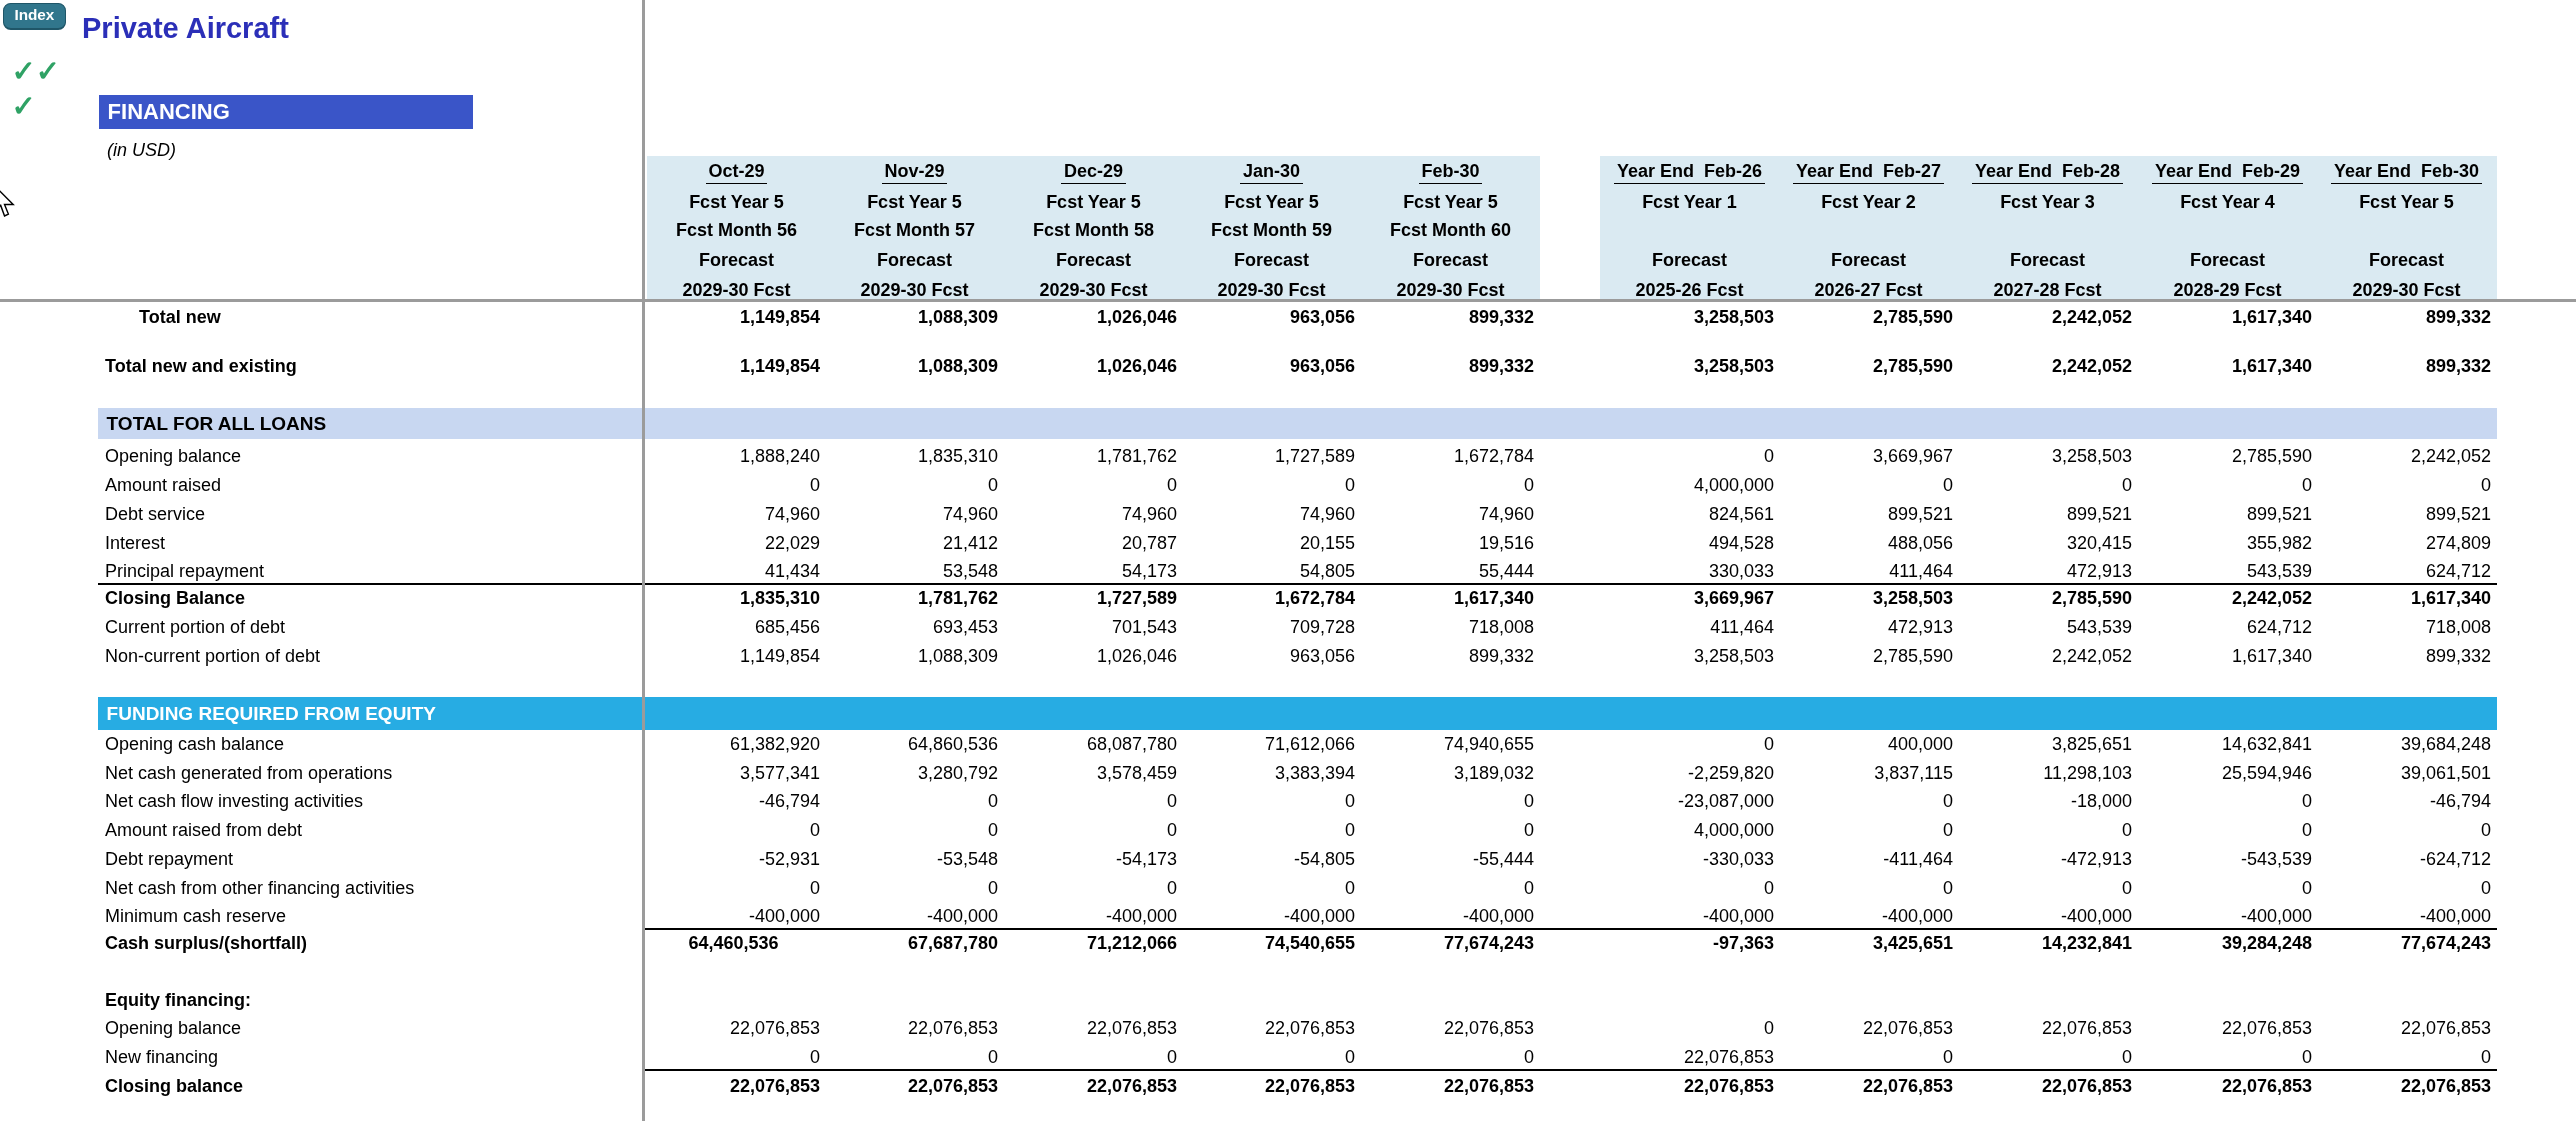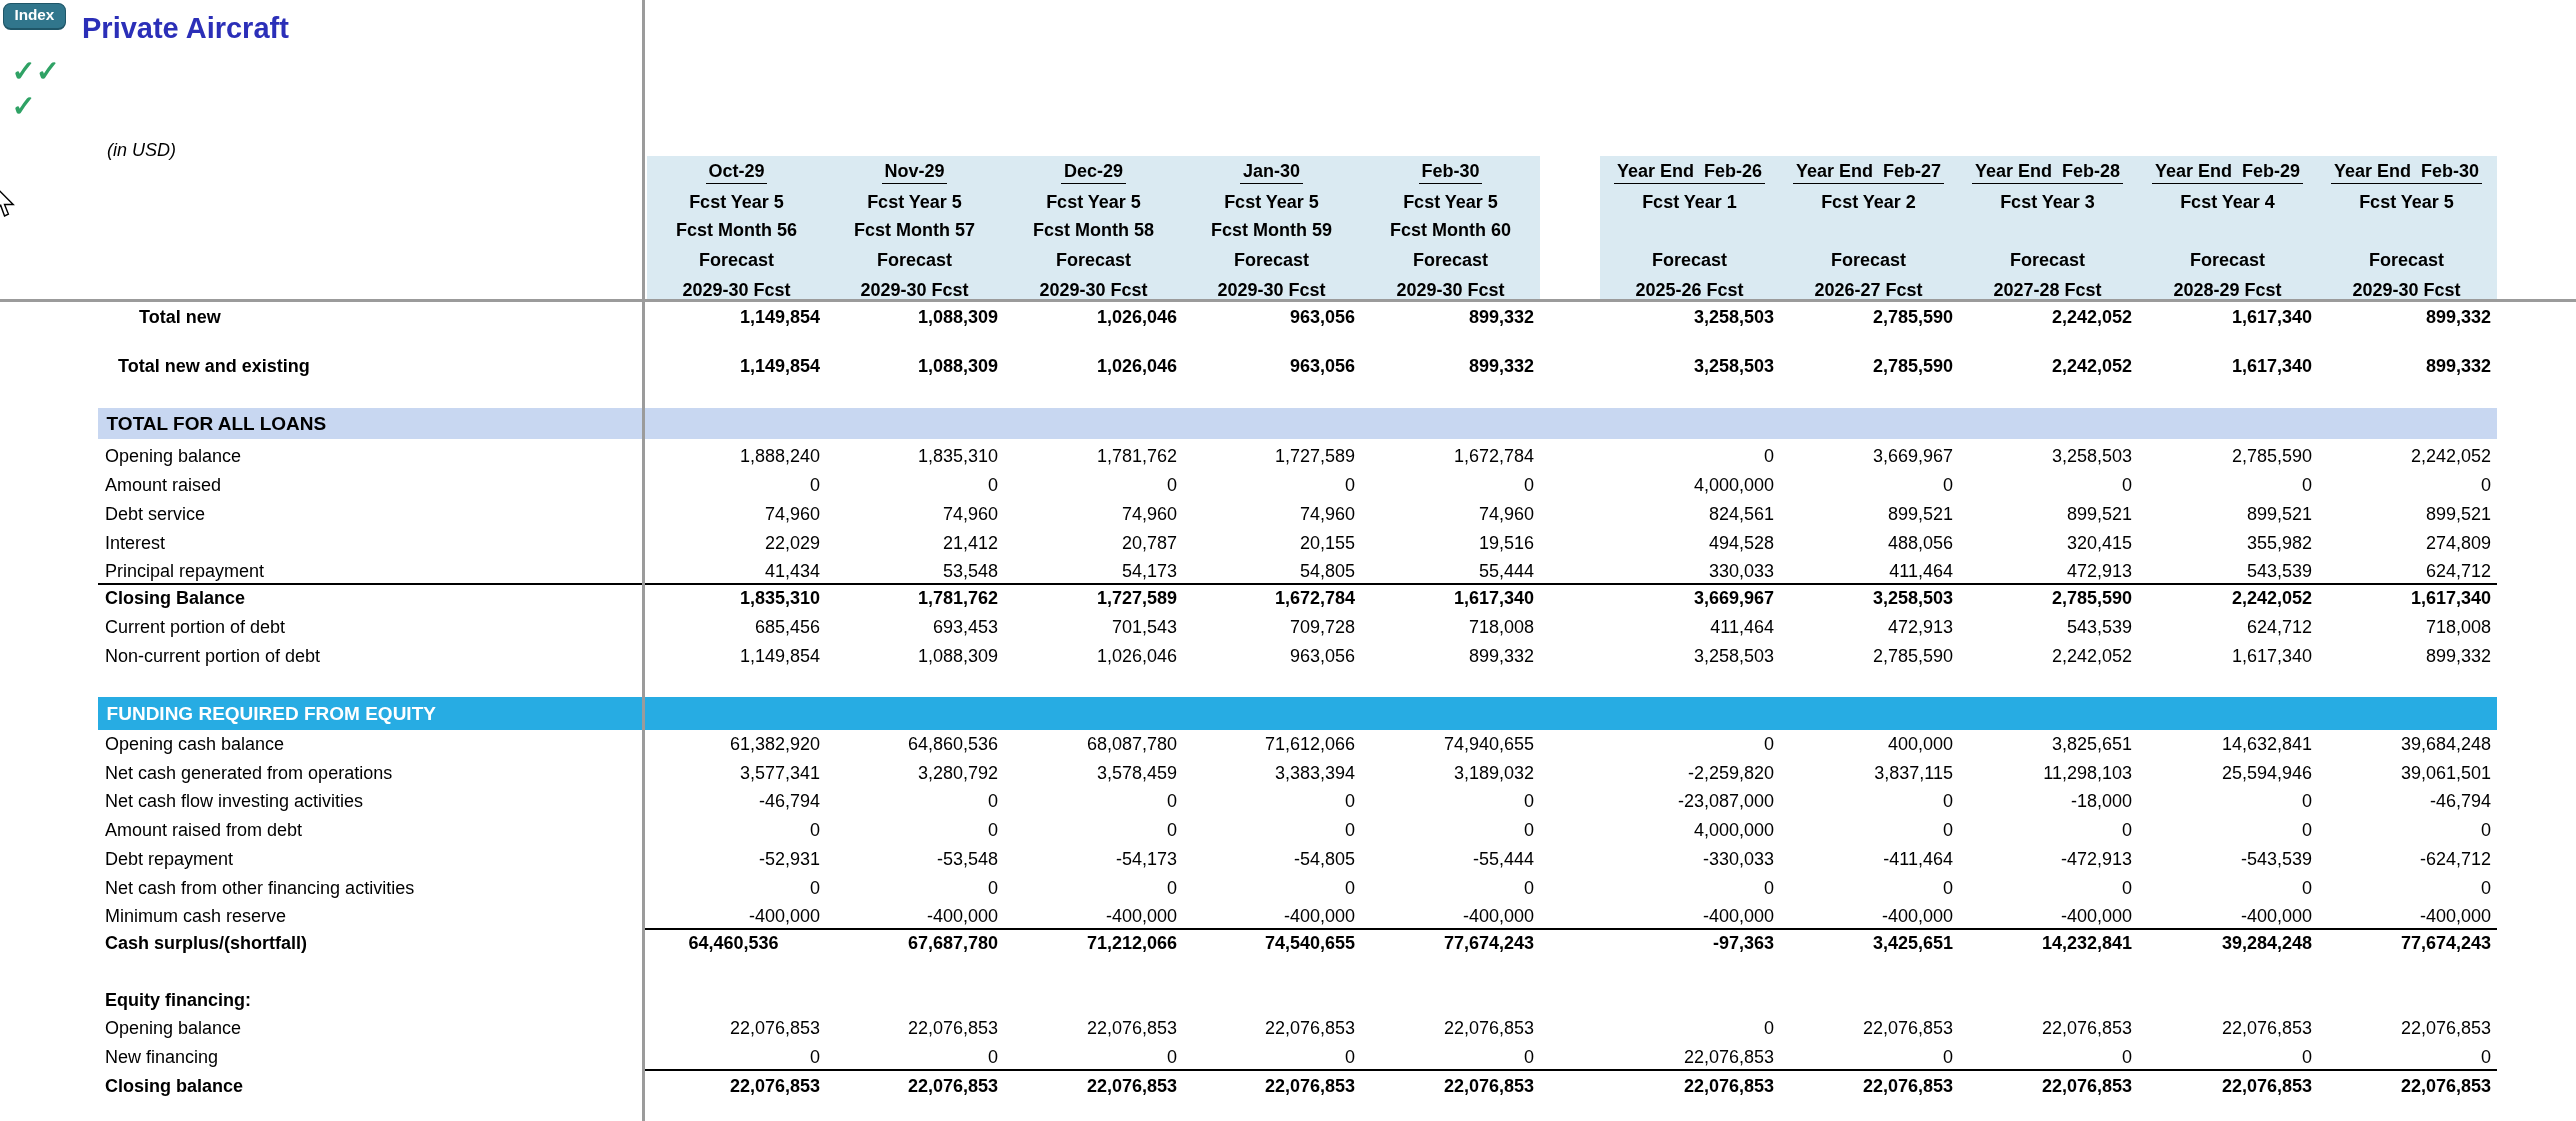--- a/index.html
+++ b/index.html
@@ -62,20 +62,21 @@
 </style>
 </head>
 <body>
 
 <div id="sheet" style="--financing-blue: #3A55C8; --title-blue: #2B2FB8; --index-teal: #31768C; --check-green: #2FA265; --header-band: #DAEAF2; --band-lavender: #C8D7F1; --band-cyan: #27ACE3; --grid-gray: #9B9B9B;">
 
   <div class="abs index-btn">Index</div>
   <div class="abs page-title">Private Aircraft</div>
   <div class="abs checks" style="left:11.5px;top:57px;">✓✓</div>
   <div class="abs checks" style="left:11.5px;top:92px;">✓</div>
+  <div class="abs financing-band">FINANCING</div>
   <div class="abs unit-note">(in USD)</div>
 
   <div class="abs v-divider"></div>
   <div class="abs h-divider"></div>
 
   <div class="abs hdr-band" style="left:647px;width:893px;"></div>
   <div class="abs hdr-band" style="left:1600px;width:897px;"></div>
 
   <div id="headers-mount">
       <div class="hdr-cell abs" style="left: 647px; width: 179px; top: 161px;"><span class="hdr-title">Oct-29</span></div>
@@ -129,21 +130,21 @@
       <div class="abs cell bold" style="left: 647px; width: 173px; top: 307px;">1,149,854</div>
       <div class="abs cell bold" style="left: 825px; width: 173px; top: 307px;">1,088,309</div>
       <div class="abs cell bold" style="left: 1004px; width: 173px; top: 307px;">1,026,046</div>
       <div class="abs cell bold" style="left: 1182px; width: 173px; top: 307px;">963,056</div>
       <div class="abs cell bold" style="left: 1361px; width: 173px; top: 307px;">899,332</div>
       <div class="abs cell bold" style="left: 1600px; width: 174px; top: 307px;">3,258,503</div>
       <div class="abs cell bold" style="left: 1779px; width: 174px; top: 307px;">2,785,590</div>
       <div class="abs cell bold" style="left: 1958px; width: 174px; top: 307px;">2,242,052</div>
       <div class="abs cell bold" style="left: 2138px; width: 174px; top: 307px;">1,617,340</div>
       <div class="abs cell bold" style="left: 2317px; width: 174px; top: 307px;">899,332</div>
-      <div class="abs row-label bold" style="left: 118px; top: 356px;">Total new and existing</div>
+      <div class="abs row-label bold" style="left: 105px; top: 356px;">Total new and existing</div>
       <div class="abs cell bold" style="left: 647px; width: 173px; top: 356px;">1,149,854</div>
       <div class="abs cell bold" style="left: 825px; width: 173px; top: 356px;">1,088,309</div>
       <div class="abs cell bold" style="left: 1004px; width: 173px; top: 356px;">1,026,046</div>
       <div class="abs cell bold" style="left: 1182px; width: 173px; top: 356px;">963,056</div>
       <div class="abs cell bold" style="left: 1361px; width: 173px; top: 356px;">899,332</div>
       <div class="abs cell bold" style="left: 1600px; width: 174px; top: 356px;">3,258,503</div>
       <div class="abs cell bold" style="left: 1779px; width: 174px; top: 356px;">2,785,590</div>
       <div class="abs cell bold" style="left: 1958px; width: 174px; top: 356px;">2,242,052</div>
       <div class="abs cell bold" style="left: 2138px; width: 174px; top: 356px;">1,617,340</div>
       <div class="abs cell bold" style="left: 2317px; width: 174px; top: 356px;">899,332</div>

